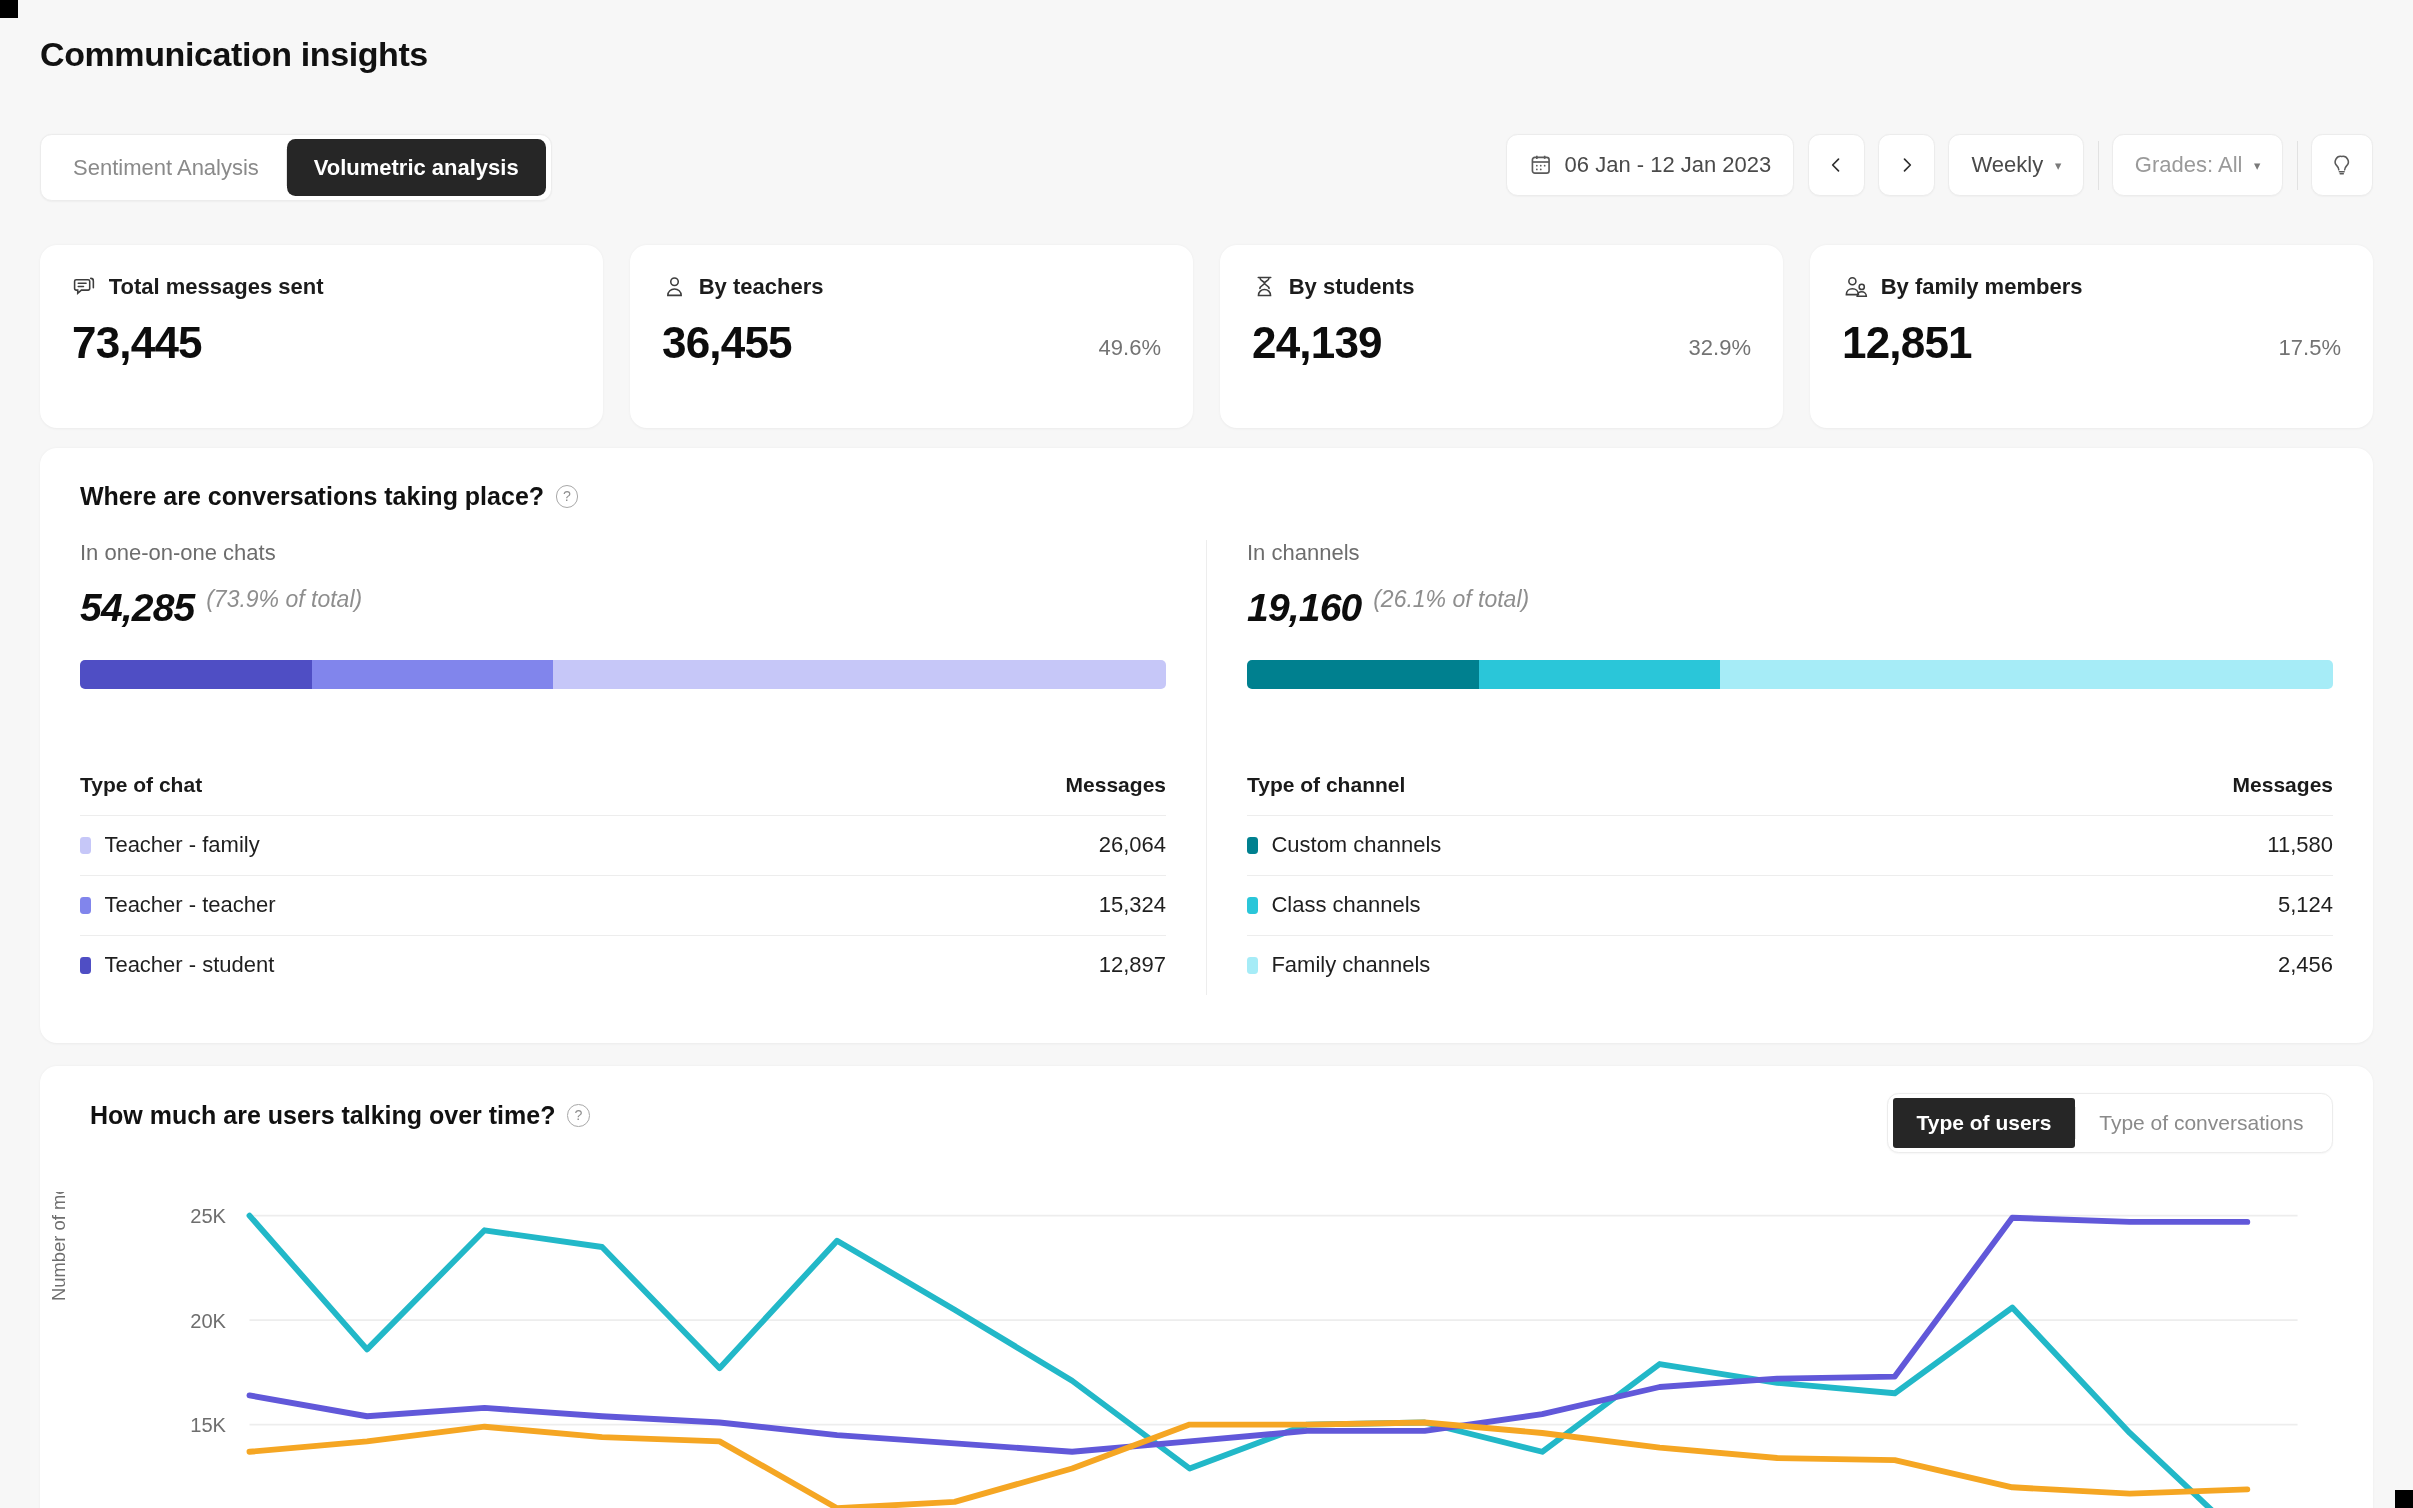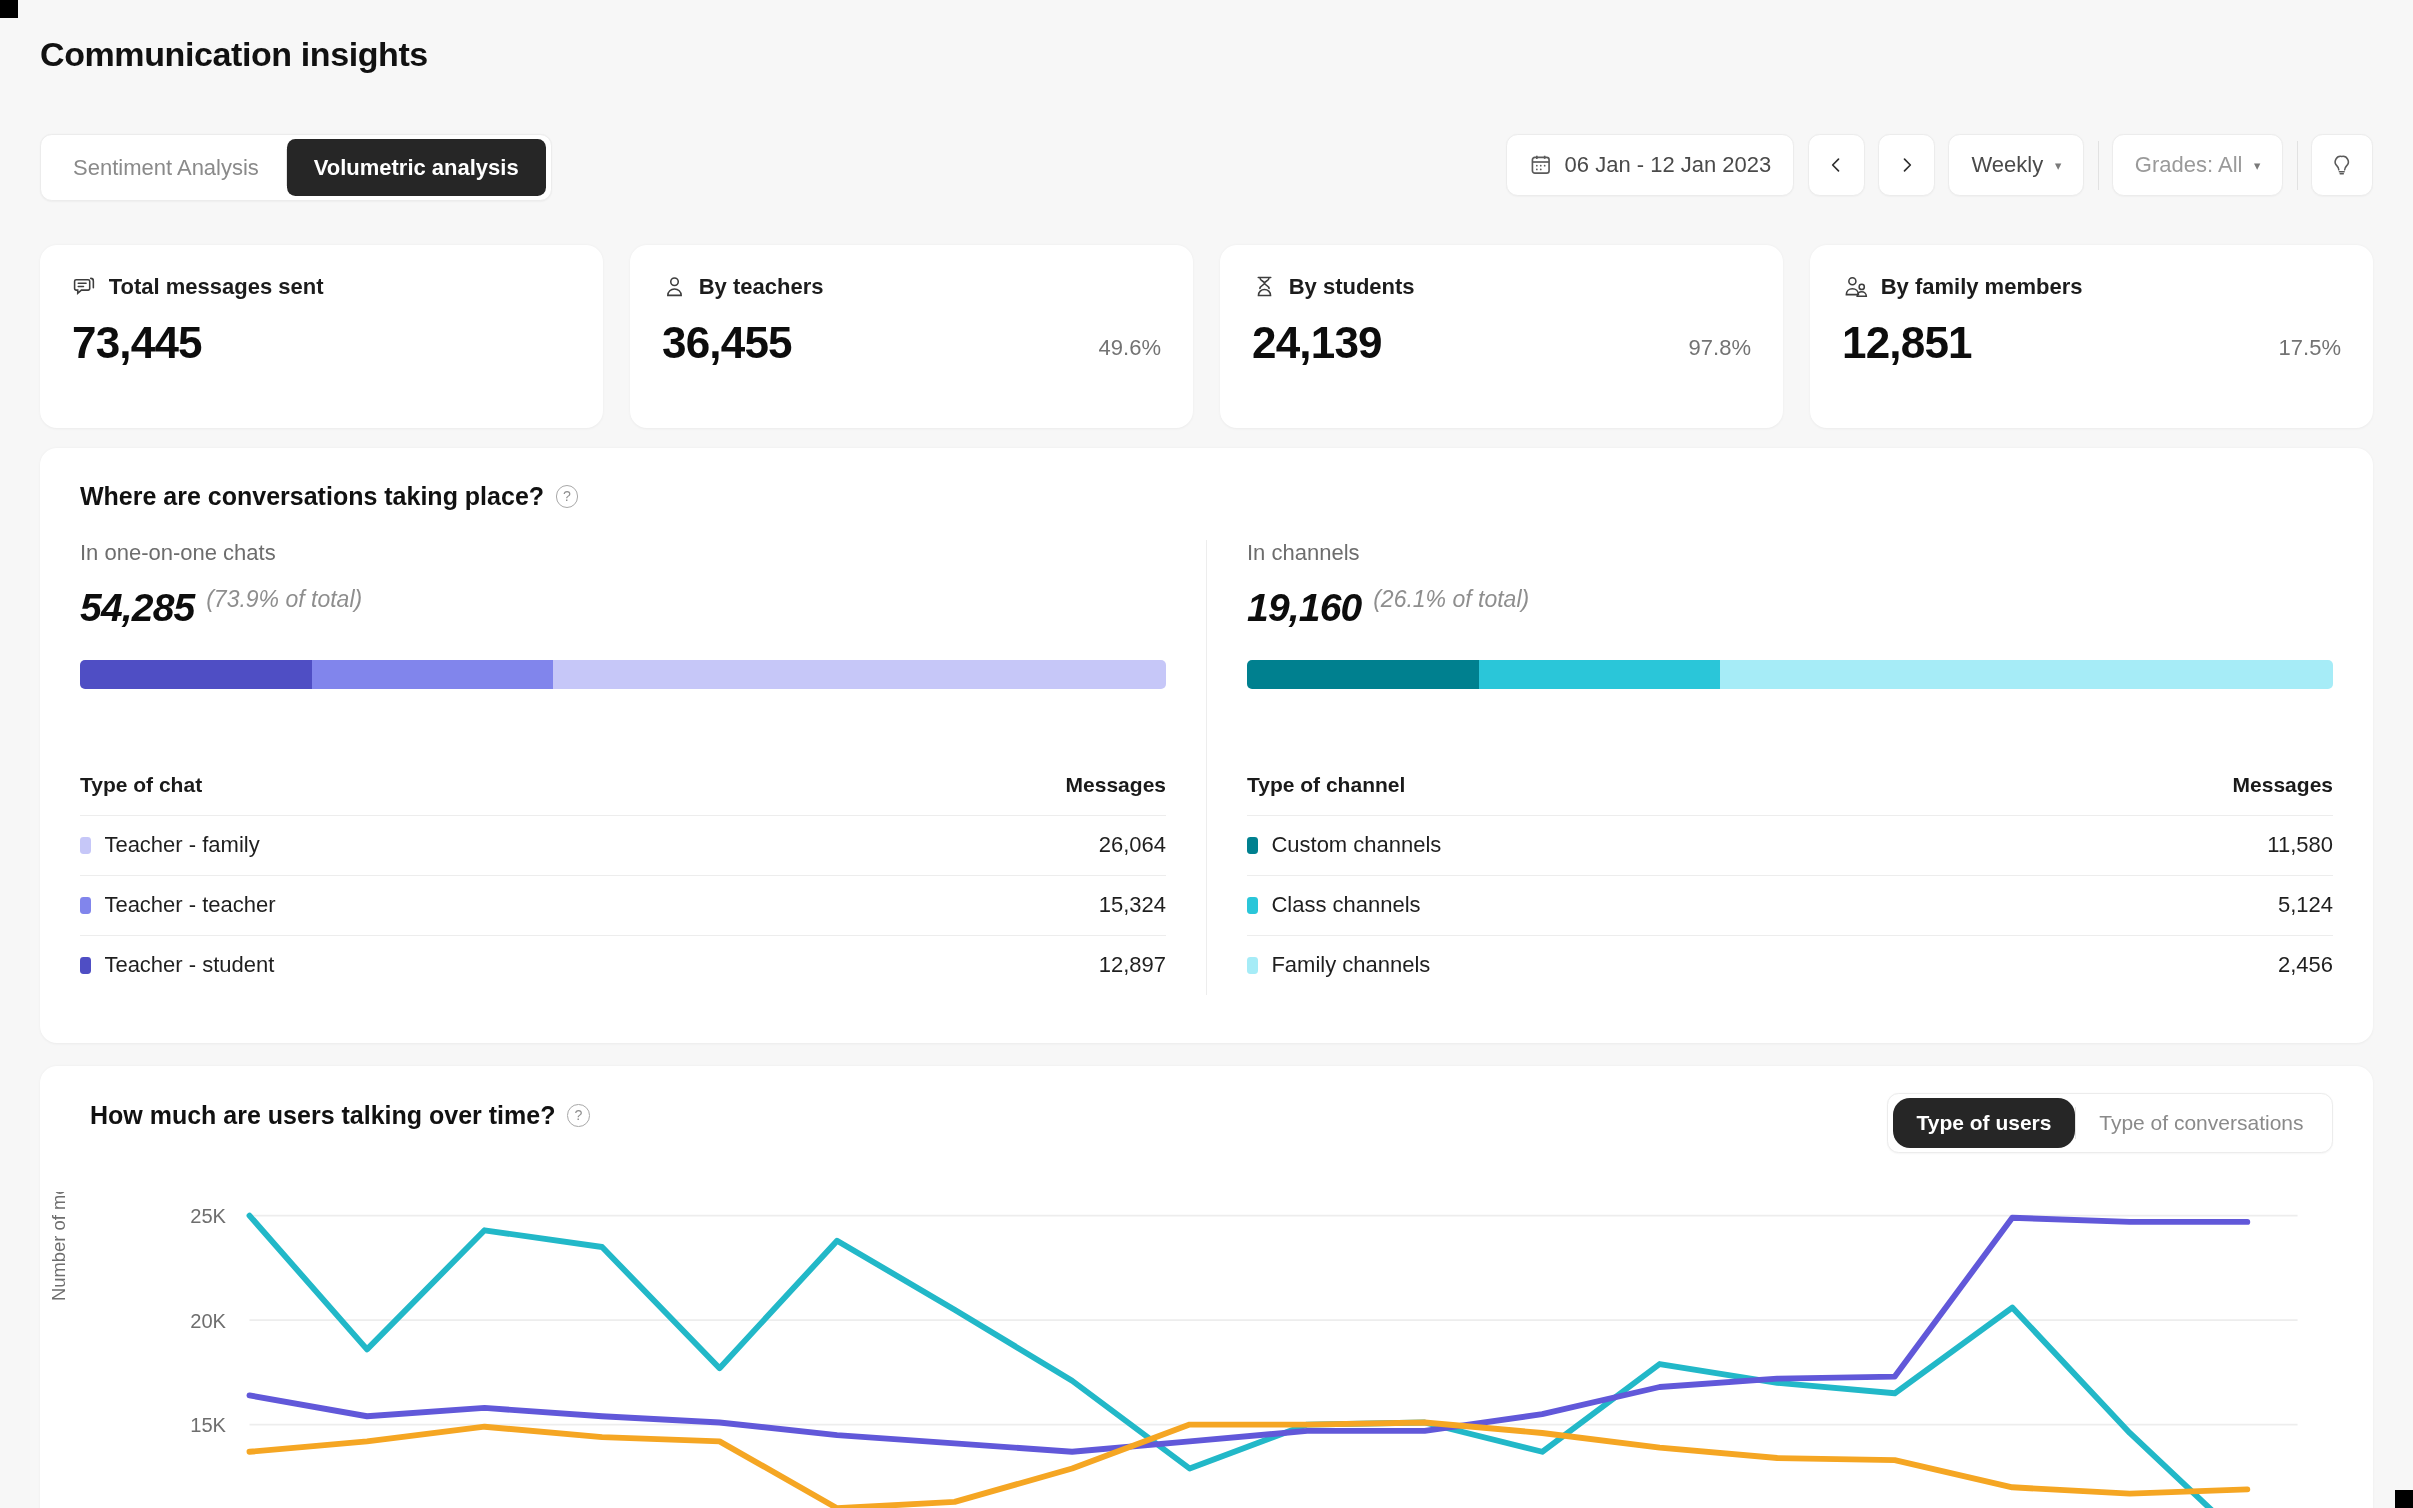--- a/index.html
+++ b/index.html
@@ -113,21 +113,21 @@
 
   
   .chart-head { position: absolute; left: 50px; top: 35px; }
   .seg-toggle {
     position: absolute; right: 40px; top: 27px;
     background: #fff; border: 0.8px solid #ececec; border-radius: 11.7px;
     display: flex; align-items: center; padding: 5px; height: 60px;
     box-shadow: 0 0.8px 1.7px rgba(0,0,0,0.04);
   }
   .seg-btn {
-    height: 50px; padding: 0 23.5px; border-radius: 17px; border: none;
+    height: 50px; padding: 0 23.5px; border-radius: 3px; border: none;
     display: flex; align-items: center; justify-content: center;
     font-size: 21px; color: #8a8a8a; background: transparent; cursor: pointer;
     white-space: nowrap; font-family: "Liberation Sans", sans-serif;
   }
   .seg-btn.active { background: #262626; color: #fff; font-weight: bold; }
   .seg-sep { width: 0.8px; height: 32px; background: #e4e4e4; }
 
   .chart-area { position: absolute; left: 0; top: 126px; width: 100%; height: 344px; overflow: hidden; }
   .ylabel {
     position: absolute; left: 8.4px; top: 109px;
@@ -258,21 +258,21 @@
           <line x1="6" y1="3.4" x2="18" y2="3.4"></line>
           <path d="M7.6 3.6c0 3 4.4 3.5 4.4 5.2s-4.4 2.2-4.4 5.2"></path>
           <path d="M16.4 3.6c0 3-4.4 3.5-4.4 5.2s4.4 2.2 4.4 5.2"></path>
           <path d="M6.2 20.6c0-3.4 2.6-5.8 5.8-5.8s5.8 2.4 5.8 5.8z"></path>
         </svg>
       </span>
       <span class="stat-label">By students</span>
     </div>
     <div class="stat-bottom">
       <span class="stat-value">24,139</span>
-      <span class="stat-pct">97.8%</span>
+      <span class="stat-pct">32.9%</span>
     </div>
   </div>
 
   <div class="stat-card">
     <div class="stat-head">
       <span class="ico">
         <svg width="27" height="25" viewBox="0 0 26 24" fill="none" stroke="#3d3d3d" stroke-width="1.5" stroke-linecap="round">
           <circle cx="10" cy="7" r="3.4"></circle>
           <path d="M4.2 19.8c0-3.4 2.6-5.7 5.8-5.7s5.8 2.3 5.8 5.7z"></path>
           <circle cx="19" cy="12.4" r="2.5"></circle>

